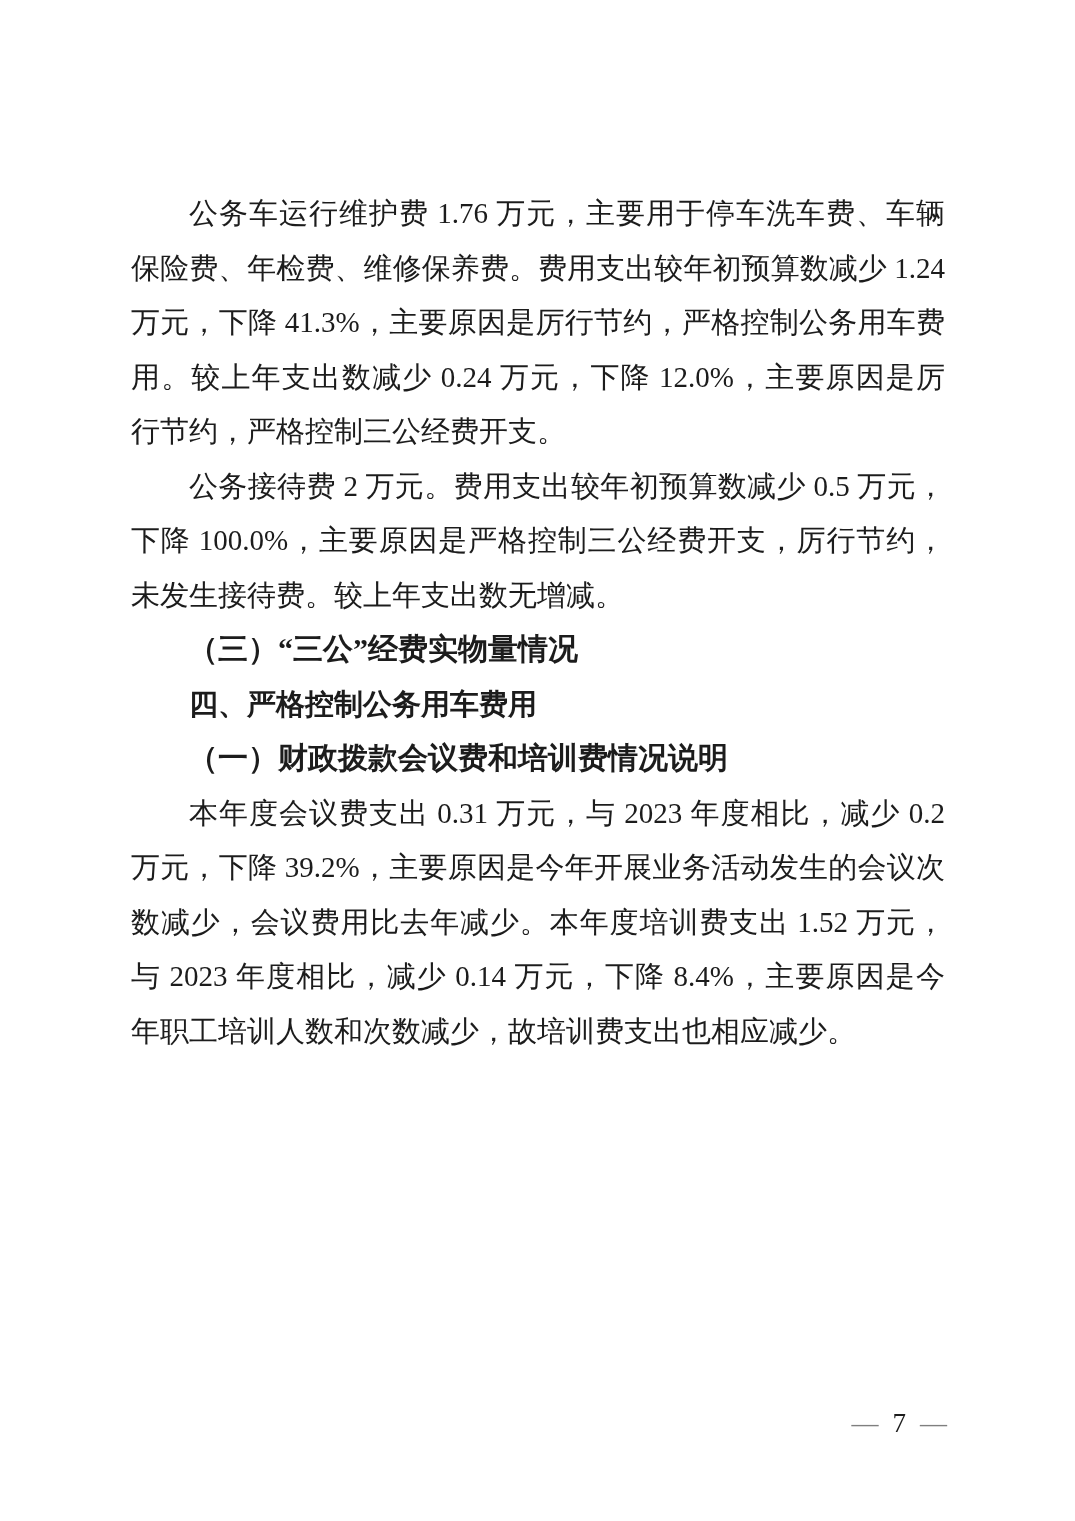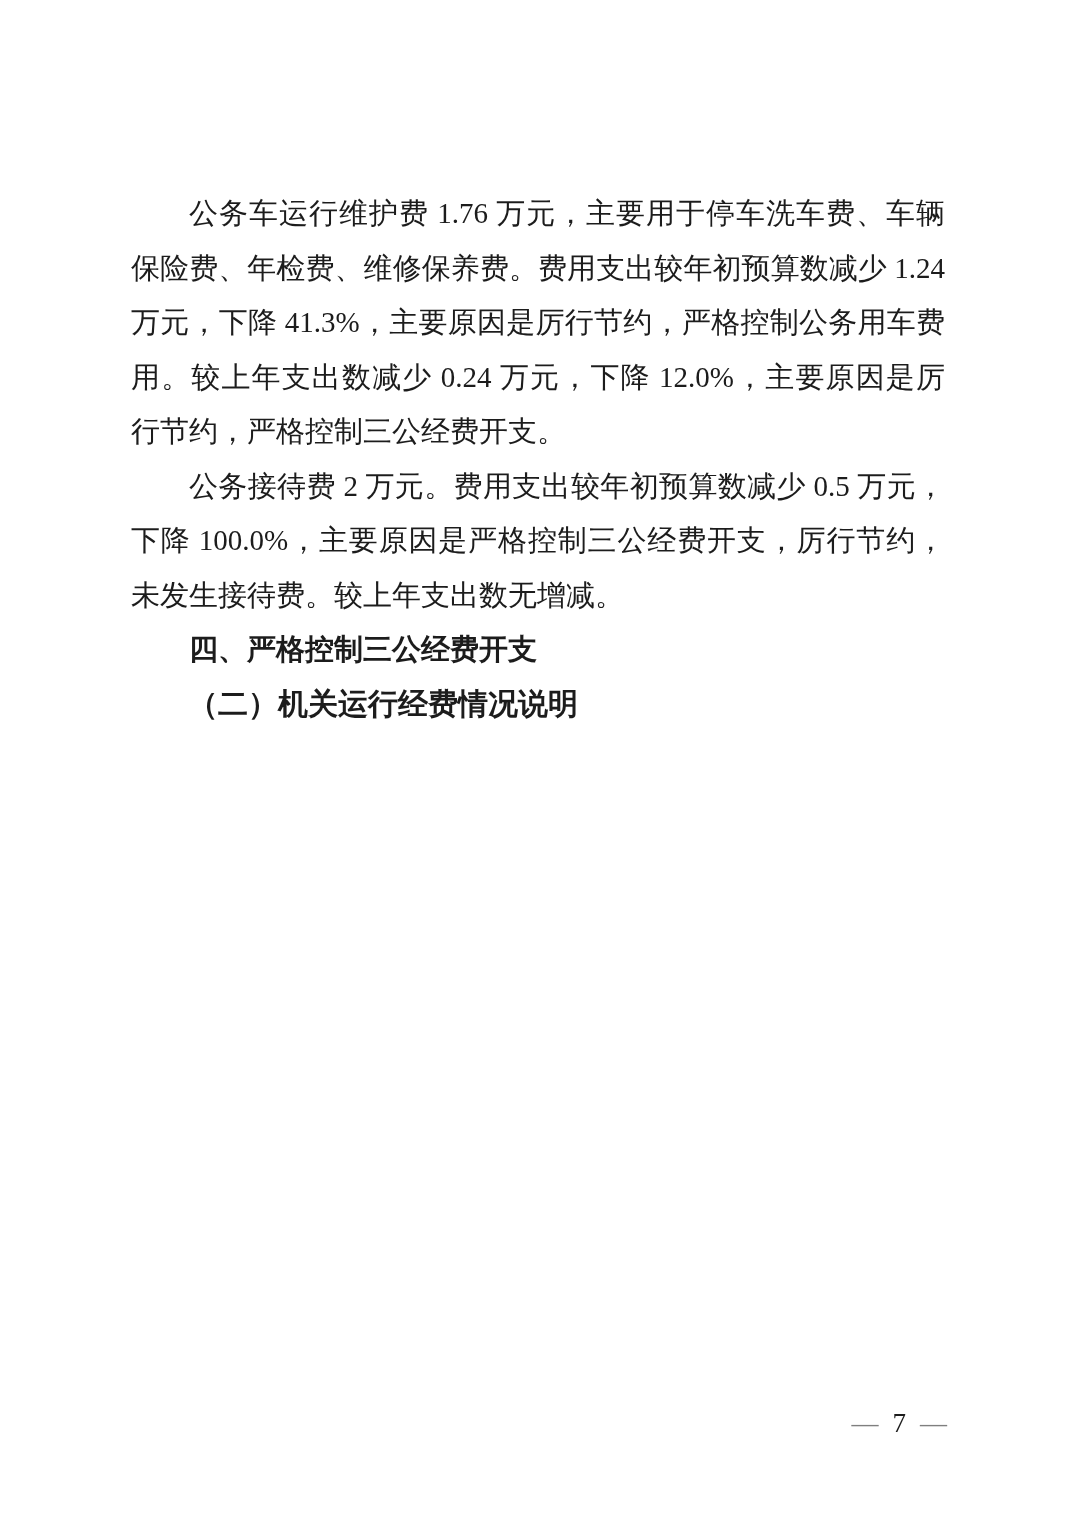--- a/index.html
+++ b/index.html
@@ -64,20 +64,22 @@
     padding: 0 14px;
   }
 </style>
 </head>
 <body>
 
 <div class="page">
   <div class="content">
     <p class="para">公务车运行维护费 1.76 万元，主要用于停车洗车费、车辆保险费、年检费、维修保养费。费用支出较年初预算数减少 1.24 万元，下降 41.3%，主要原因是厉行节约，严格控制公务用车费用。较上年支出数减少 0.24 万元，下降 12.0%，主要原因是厉行节约，严格控制三公经费开支。</p>
     <p class="para">公务接待费 2 万元。费用支出较年初预算数减少 0.5 万元，下降 100.0%，主要原因是严格控制三公经费开支，厉行节约，未发生接待费。较上年支出数无增减。</p>
-    <h2 class="heading-hei">四、严格控制三公经费开支</h2>
-    <h3 class="heading-kai">（二）机关运行经费情况说明</h3>
+    <h3 class="heading-kai">（三）“三公”经费实物量情况</h3>
+    <h2 class="heading-hei">四、严格控制公务用车费用</h2>
+    <h3 class="heading-kai">（一）财政拨款会议费和培训费情况说明</h3>
+    <p class="para">本年度会议费支出 0.31 万元，与 2023 年度相比，减少 0.2 万元，下降 39.2%，主要原因是今年开展业务活动发生的会议次数减少，会议费用比去年减少。本年度培训费支出 1.52 万元，与 2023 年度相比，减少 0.14 万元，下降 8.4%，主要原因是今年职工培训人数和次数减少，故培训费支出也相应减少。</p>
   </div>
 
   <div class="footer">
     <span class="dash">—</span><span class="pagenum">7</span><span class="dash">—</span>
   </div>
 </div>
 
 </body></html>

